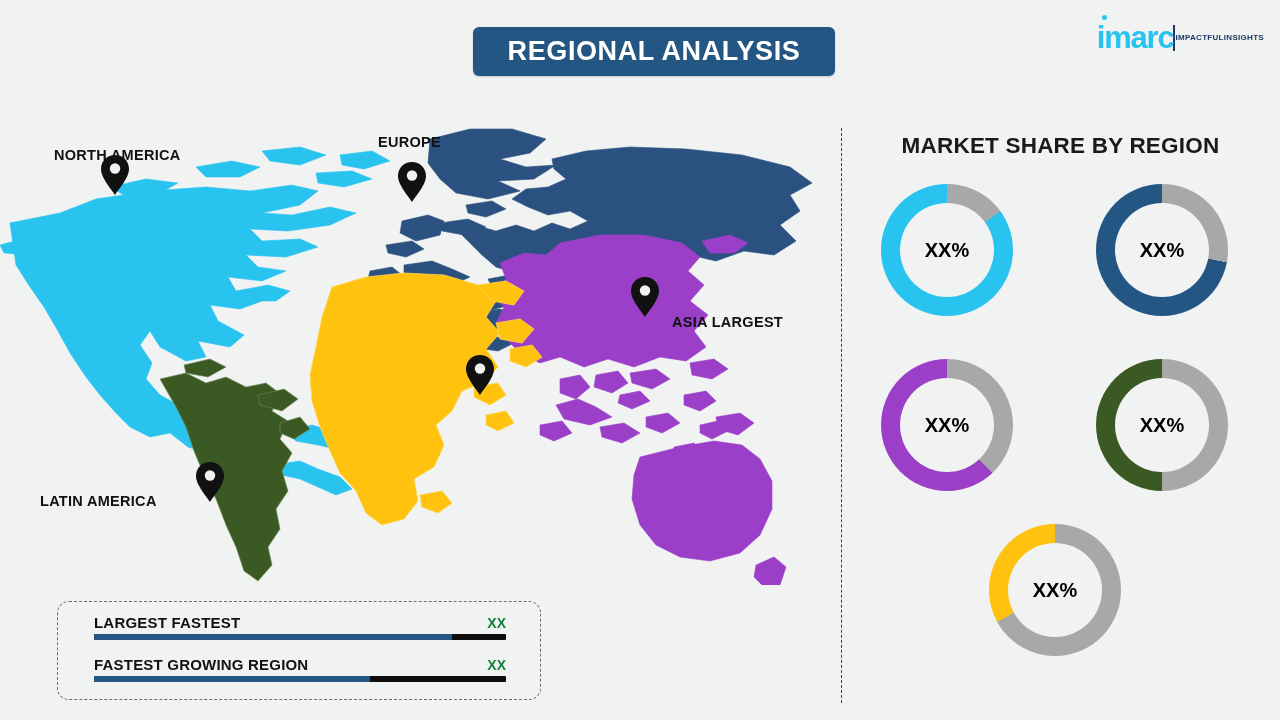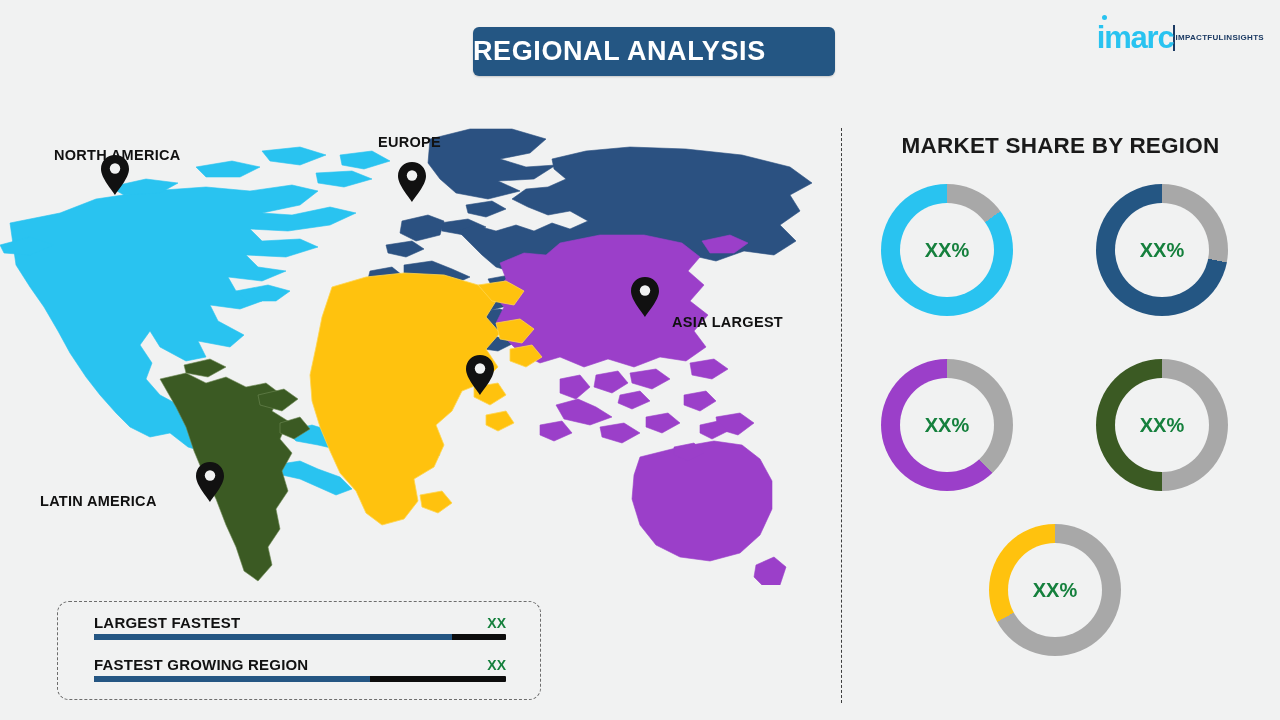--- a/index.html
+++ b/index.html
@@ -10,21 +10,21 @@
     overflow:hidden;
     position:relative;
   }
   .stage{position:absolute;inset:0;}
 
   
   .title-banner{
     position:absolute;left:473px;top:27px;width:362px;height:49px;
     background:#245683;
     border-radius:6px;
-    display:flex;align-items:center;justify-content:flex-start;
+    display:flex;align-items:center;justify-content:center;
     box-shadow:0 1px 2px rgba(0,0,0,.18);
   }
   .title-banner span{
     color:#ffffff;font-size:27px;font-weight:bold;letter-spacing:.6px;
   }
   .logo{
     position:absolute;right:16px;top:22px;
     display:flex;align-items:center;
   }
   .logo-word{
@@ -102,21 +102,21 @@
   .donut{
     position:absolute;width:132px;height:132px;border-radius:50%;
   }
   .donut .ring{
     position:absolute;inset:0;border-radius:50%;
   }
   .donut .hole{
     position:absolute;inset:19px;border-radius:50%;background:#f1f2f2;
     display:flex;align-items:center;justify-content:center;
   }
-  .donut .hole span{font-size:20px;font-weight:bold;color:#15803d;}
+  .donut .hole span{font-size:20px;font-weight:bold;color:#000000;}
   .d1{left:21px;top:2px;}
   .d2{left:236px;top:2px;}
   .d3{left:21px;top:177px;}
   .d4{left:236px;top:177px;}
   .d5{left:129px;top:342px;}
 </style>
 </head>
 <body>
 
 <div class="stage">

